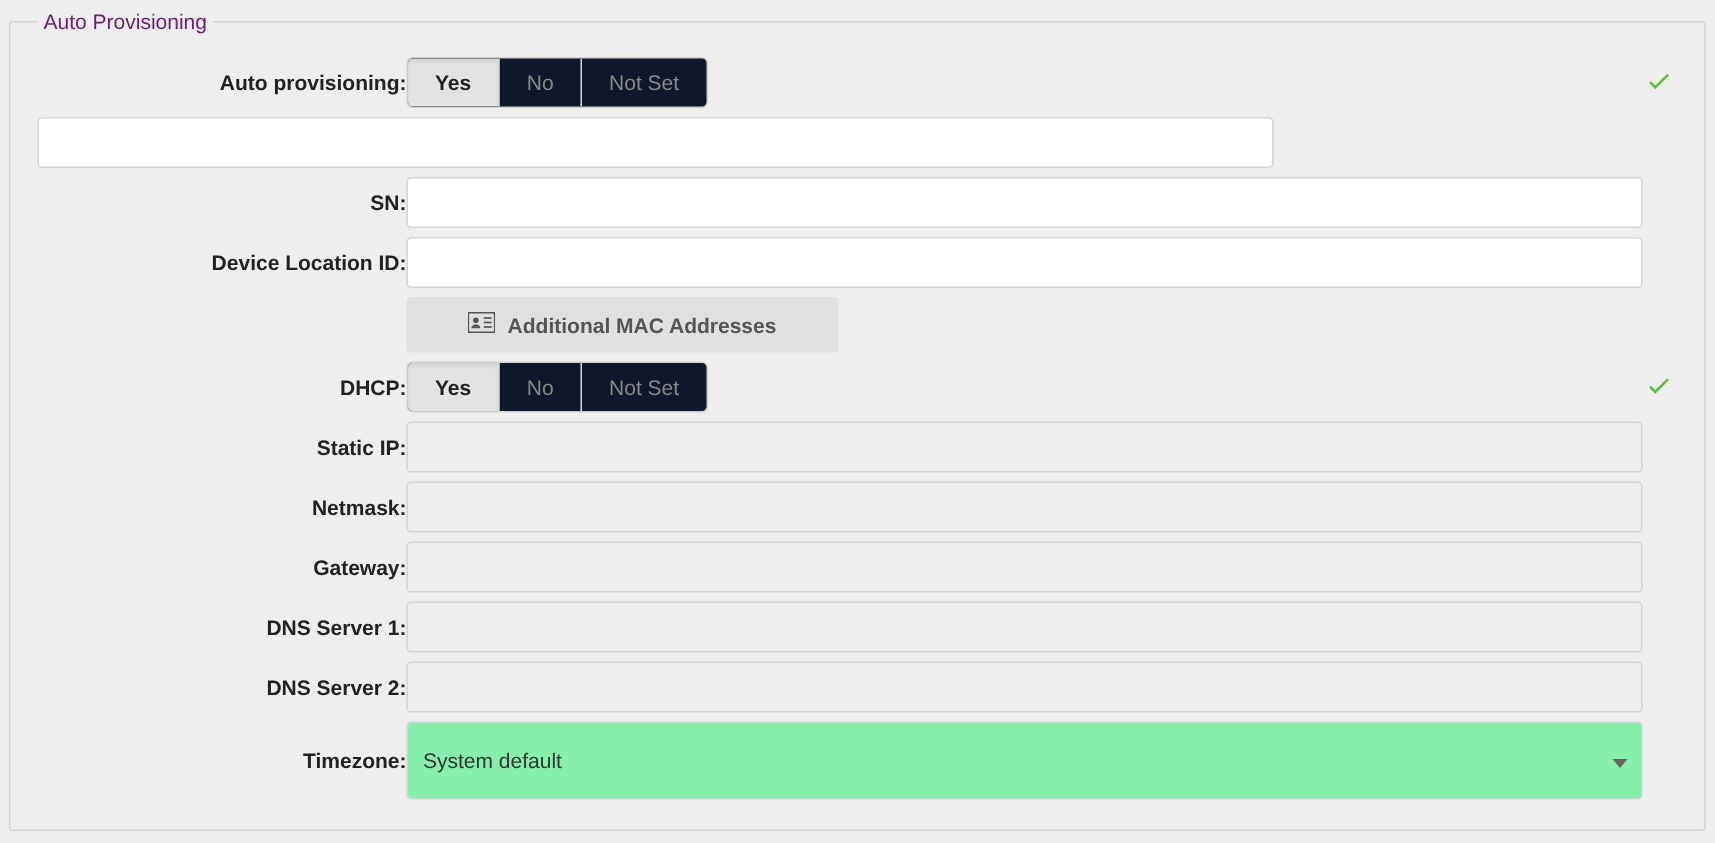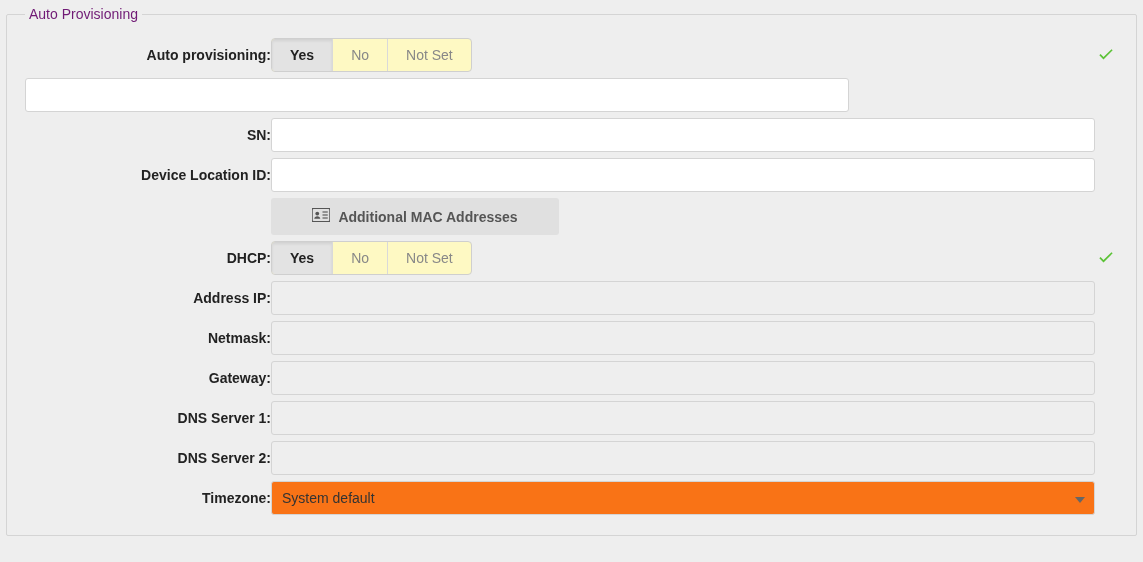--- a/index.html
+++ b/index.html
@@ -39,21 +39,21 @@
       flex: 1;
       display: flex;
       align-items: center;
       position: relative;
     }
     .btn-group {
       display: inline-flex;
       border: 1px solid #cfcfcf;
       border-radius: 4px;
       overflow: hidden;
-      background: #fef9c3;
+      background: #0f172a;
     }
     .btn-group button {
       border: none;
       background: transparent;
       padding: 8px 18px;
       font-size: 14px;
       color: #888;
       cursor: pointer;
       border-right: 1px solid #d9d9d9;
       font-family: inherit;
@@ -100,26 +100,26 @@
     .valid-icon {
       position: absolute;
       right: 2px;
       top: 50%;
       transform: translateY(-50%);
       color: #5bc236;
     }
     .select {
       width: 100%;
       max-width: 824px;
-      height: 34px;
+      height: 52px;
       border: 1px solid #d4d4d4;
       border-radius: 3px;
       padding: 6px 30px 6px 10px;
       font-size: 14px;
-      background: #f97316;
+      background: #86efac;
       appearance: none;
       font-family: inherit;
       color: #333;
       position: relative;
     }
     .select-wrap {
       position: relative;
       width: 100%;
       max-width: 824px;
     }
@@ -203,21 +203,21 @@
       </div>
       <span class="valid-icon">
         <svg width="20" height="20" viewBox="0 0 24 24" fill="currentColor">
             <path d="M9 16.2l-3.5-3.5L4 14.2l5 5 11-11-1.4-1.4z"></path>
           </svg>
       </span>
     </div>
   </div>
 
   <div class="row">
-    <div class="label-col">Address IP:</div>
+    <div class="label-col">Static IP:</div>
     <div class="control-col">
       <input type="text" class="text-input" disabled="" value="" style="">
     </div>
   </div>
 
   <div class="row">
     <div class="label-col">Netmask:</div>
     <div class="control-col">
       <input type="text" class="text-input" disabled="" value="" style="">
     </div>

